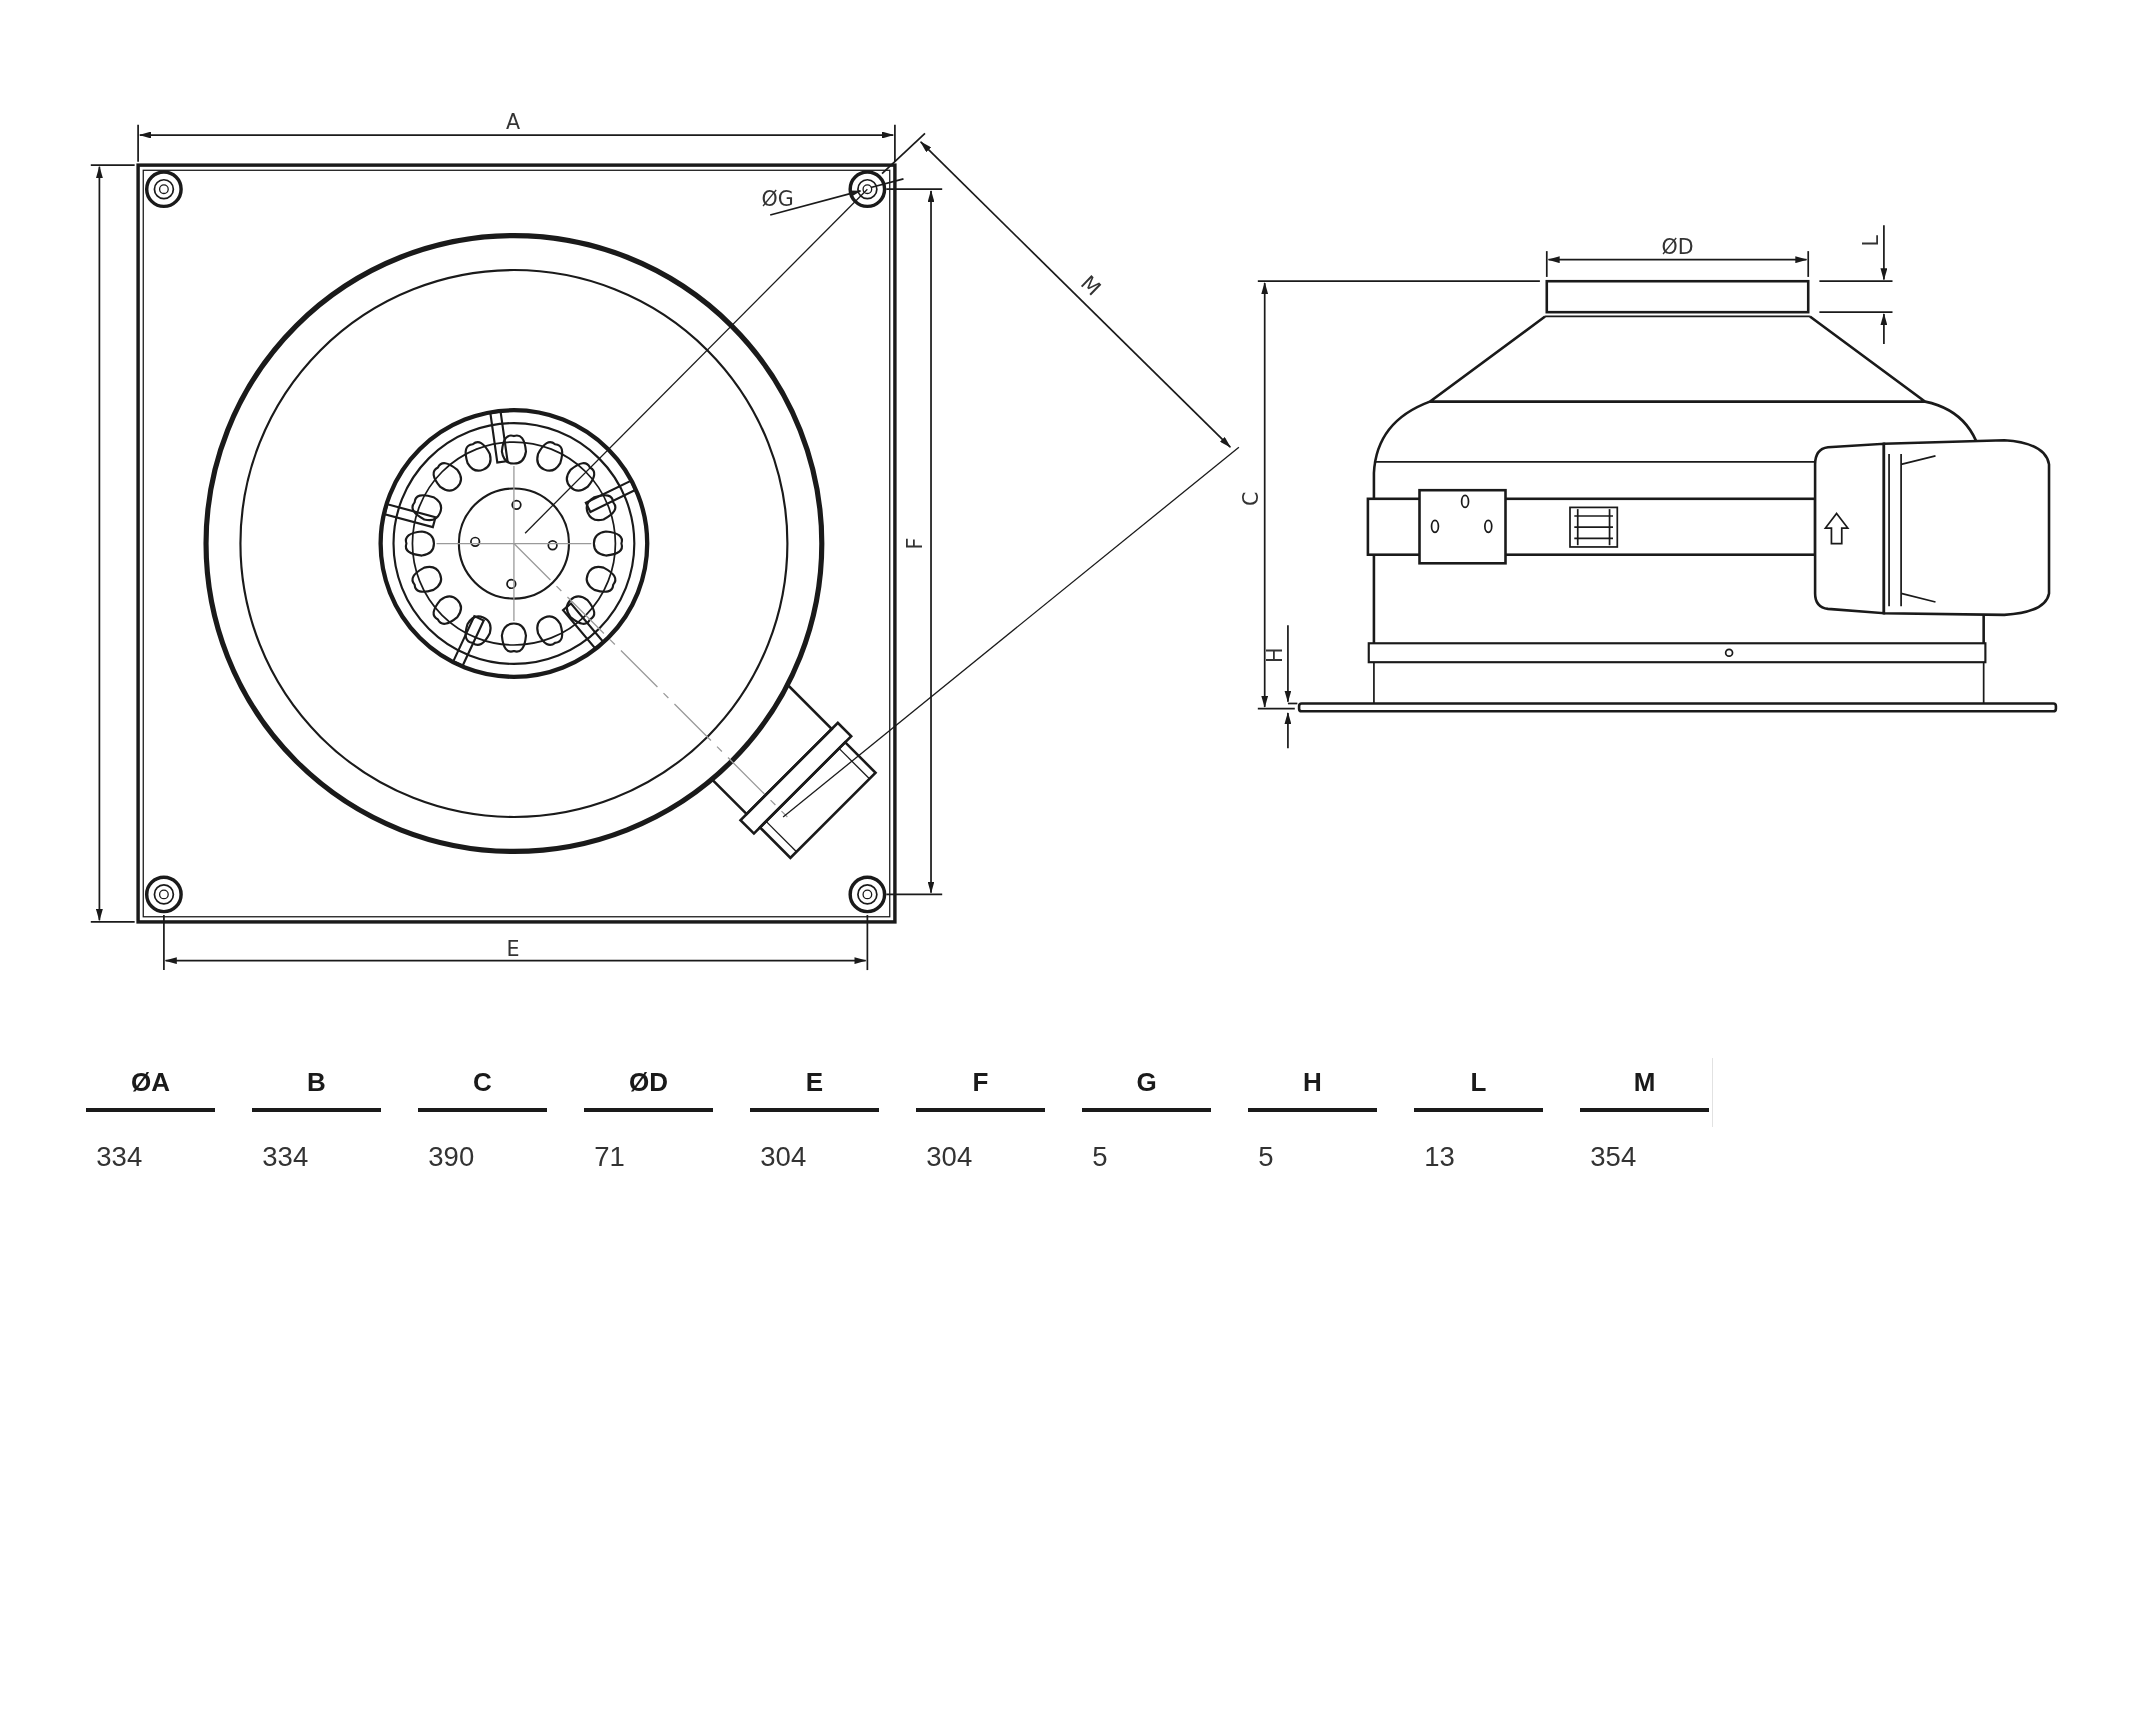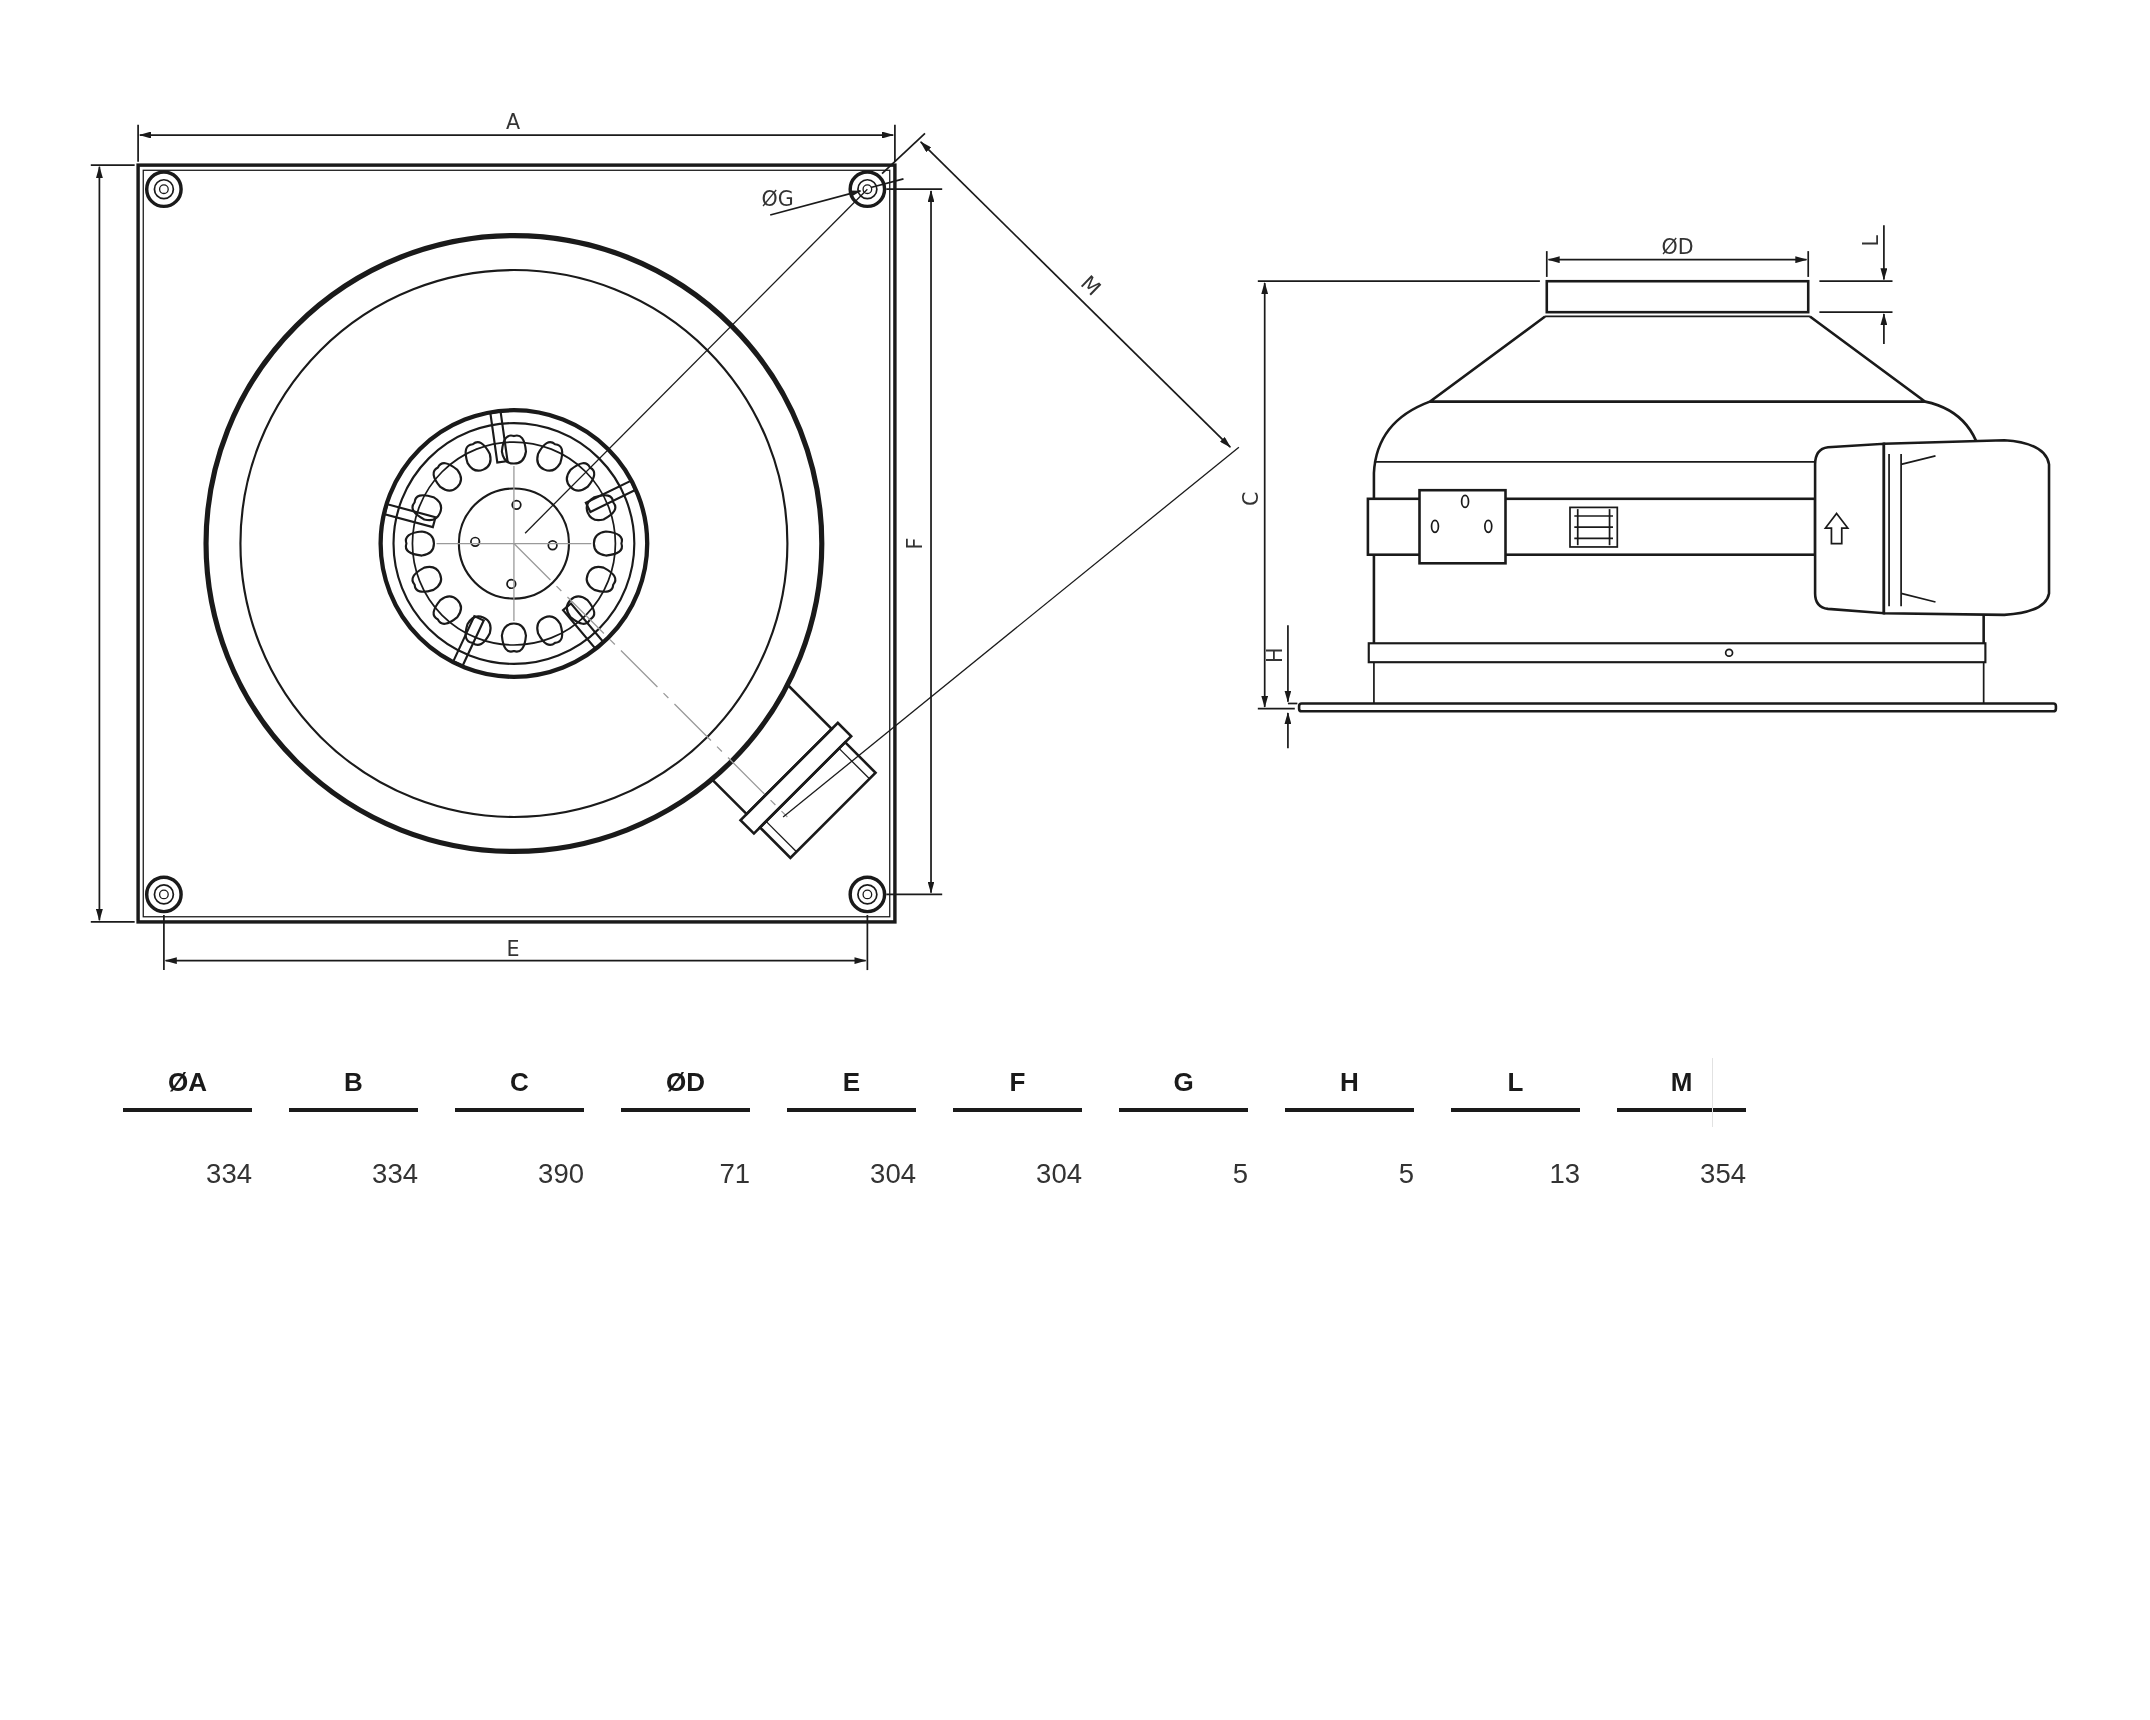--- a/index.html
+++ b/index.html
@@ -1,24 +1,24 @@
 <!DOCTYPE html>
 <html style="font-size:13.8px"><head>
   <meta charset="utf-8">
   <style>
     html, body { margin: 0; padding: 0; background: #ffffff; }
     body { width: 2151px; height: 1721px; position: relative; overflow: hidden;
            font-family: "Liberation Sans", sans-serif; color: #1a1a1a; }
     #drawing { position: absolute; left: 0; top: 0; width: 2151px; height: 989px; }
     .dim-label { font-family: "DejaVu Sans", sans-serif; font-size: 24px; fill: #333; }
     .table { position: absolute; left: 86px; top: 1067px; display: flex; }
-    .col { width: 166px; display: flex; flex-direction: column; align-items: flex-end; }
+    .col { width: 166px; display: flex; flex-direction: column; align-items: flex-start; }
     .col .head { width: 129px; text-align: center; font-weight: bold; font-size: 26px;
                  color: #1a1a1a; padding-bottom: 10.3px; border-bottom: 4.3px solid #1a1a1a; }
-    .col .val { font-size: 27.5px; color: #333; margin-top: 46px; padding-left: 10.3px; }
+    .col .val { font-size: 27.5px; color: #333; margin-top: 29px; padding-left: 10.3px; }
     .table-end { position: absolute; left: 1712px; top: 1058px; width: 0.9px; height: 69px; background: #e2e2e2; }
   </style>
 </head>
 <body>
 
 <svg id="drawing" viewBox="0 0 2500 1150" xmlns="http://www.w3.org/2000/svg">
   <defs>
     <marker id="arr" markerWidth="14" markerHeight="8" refX="13" refY="4" orient="auto-start-reverse" markerUnits="userSpaceOnUse">
       <path d="M0,0 L14,4 L0,8 z" fill="#1a1a1a"></path>
     </marker>

